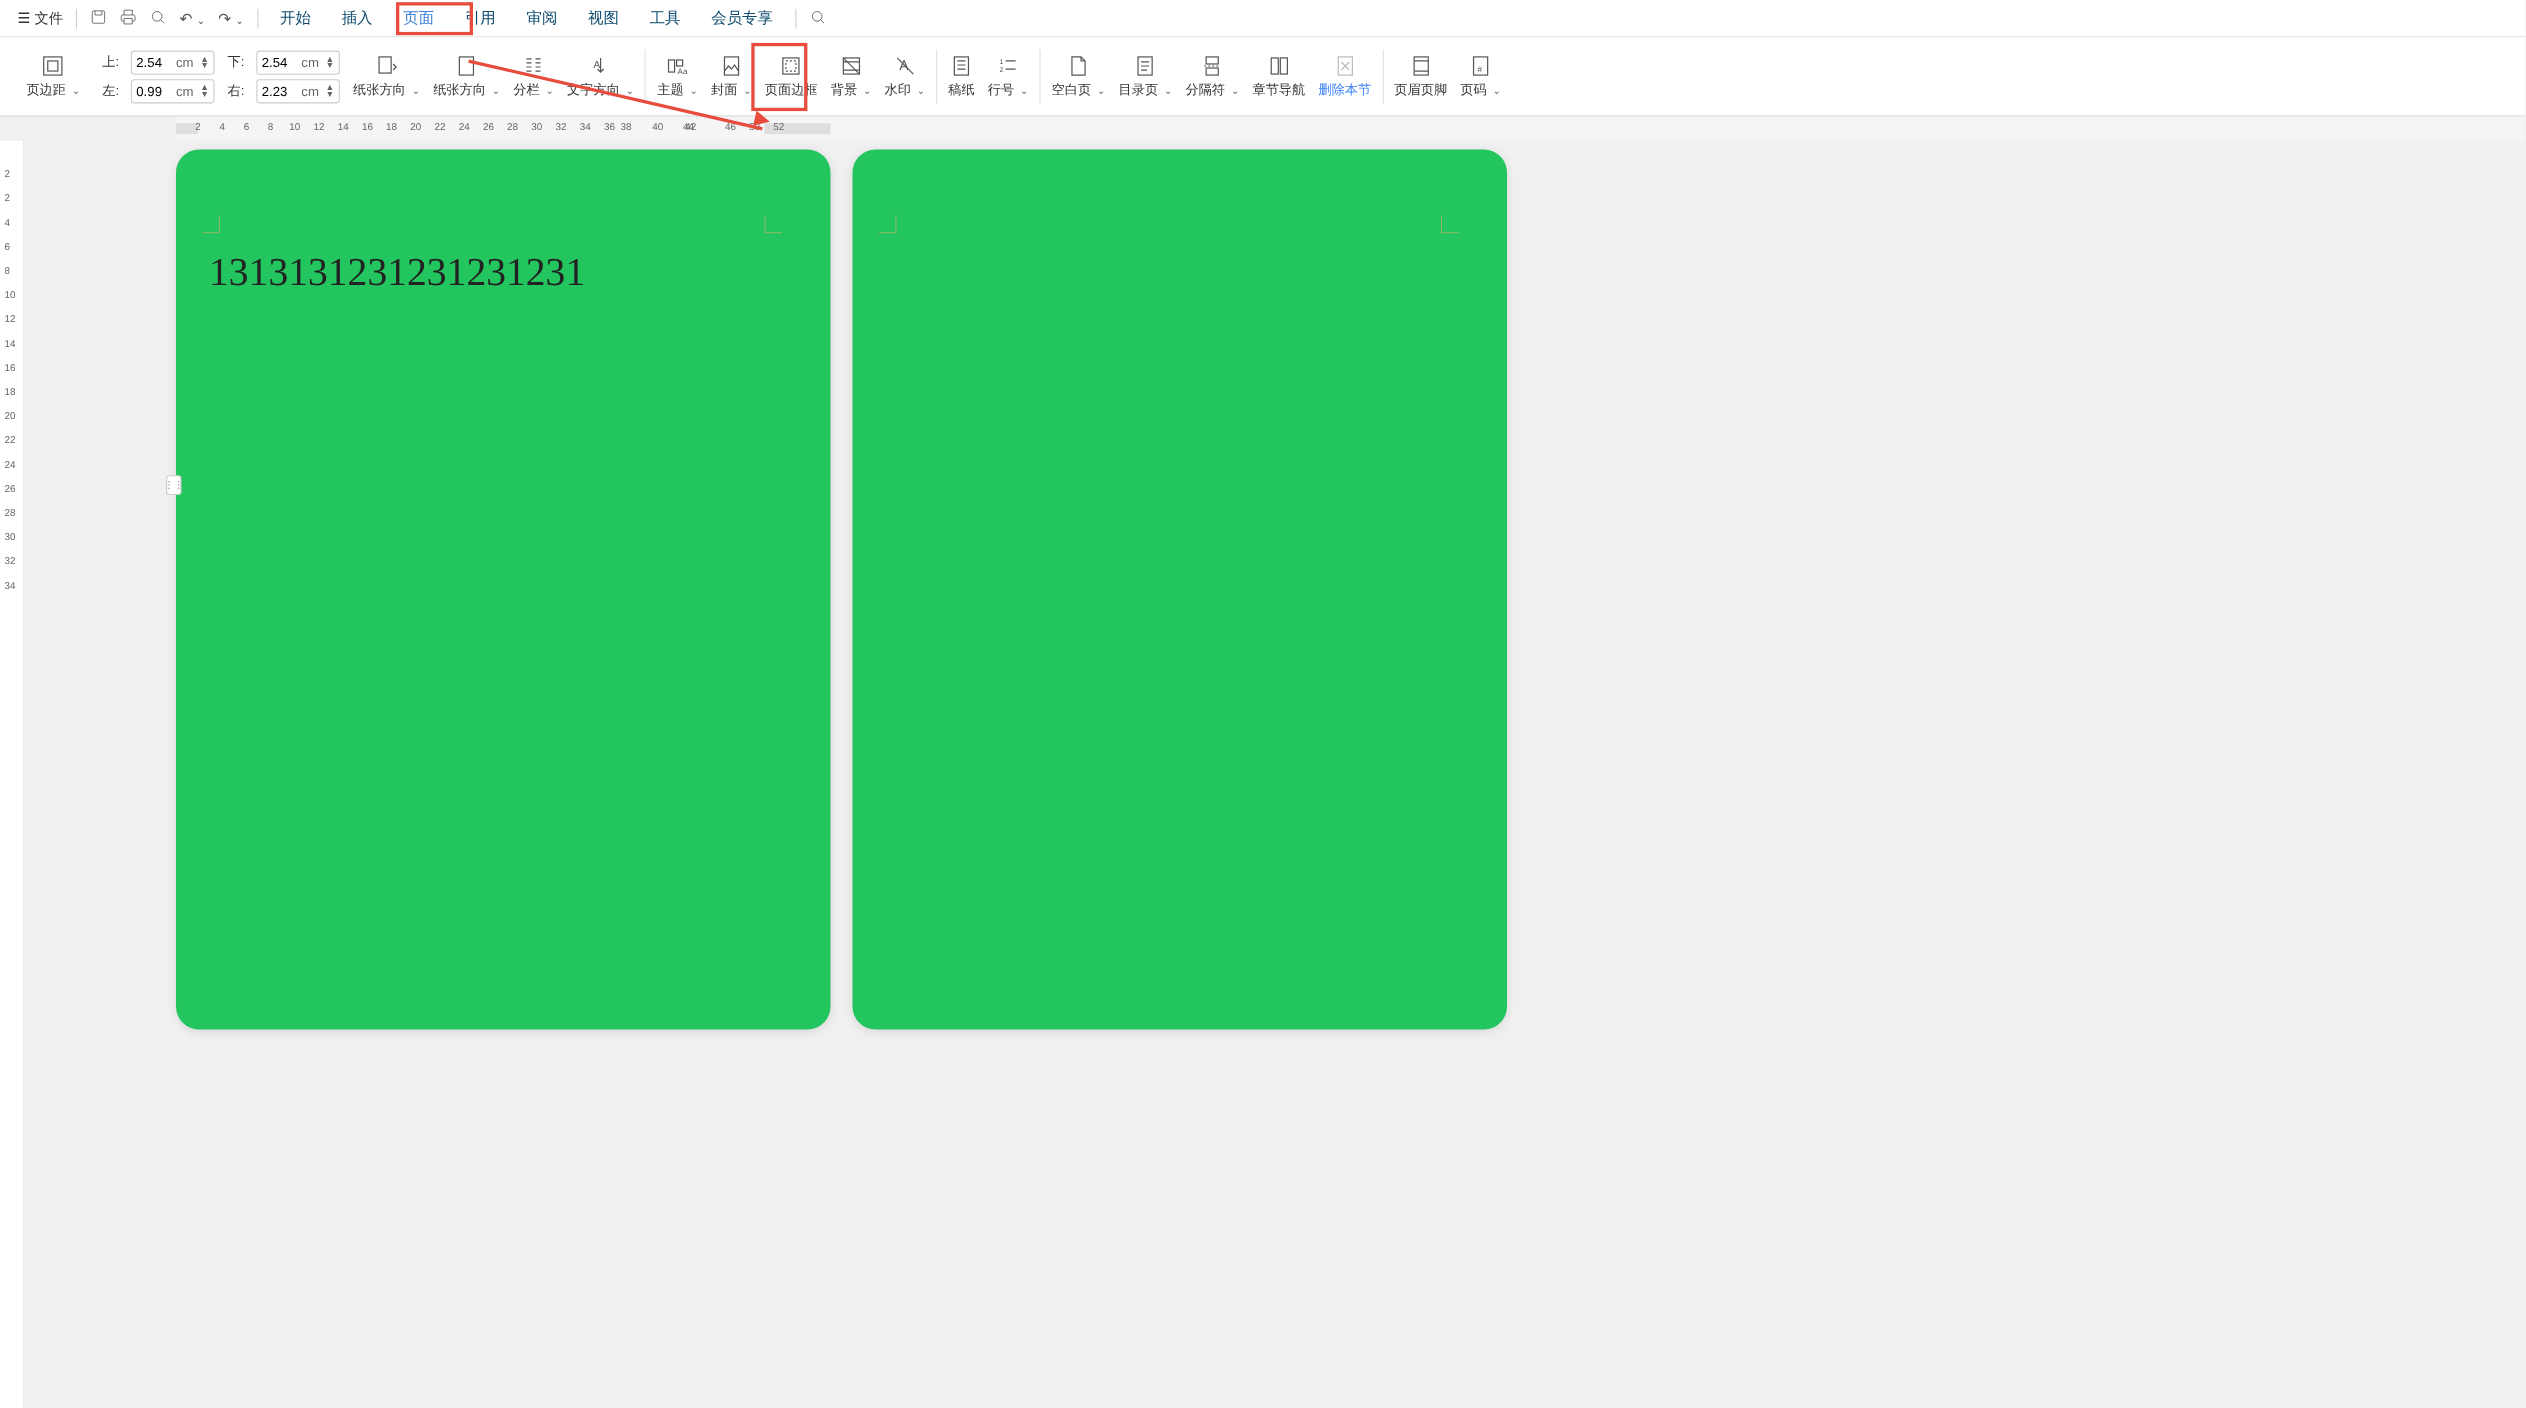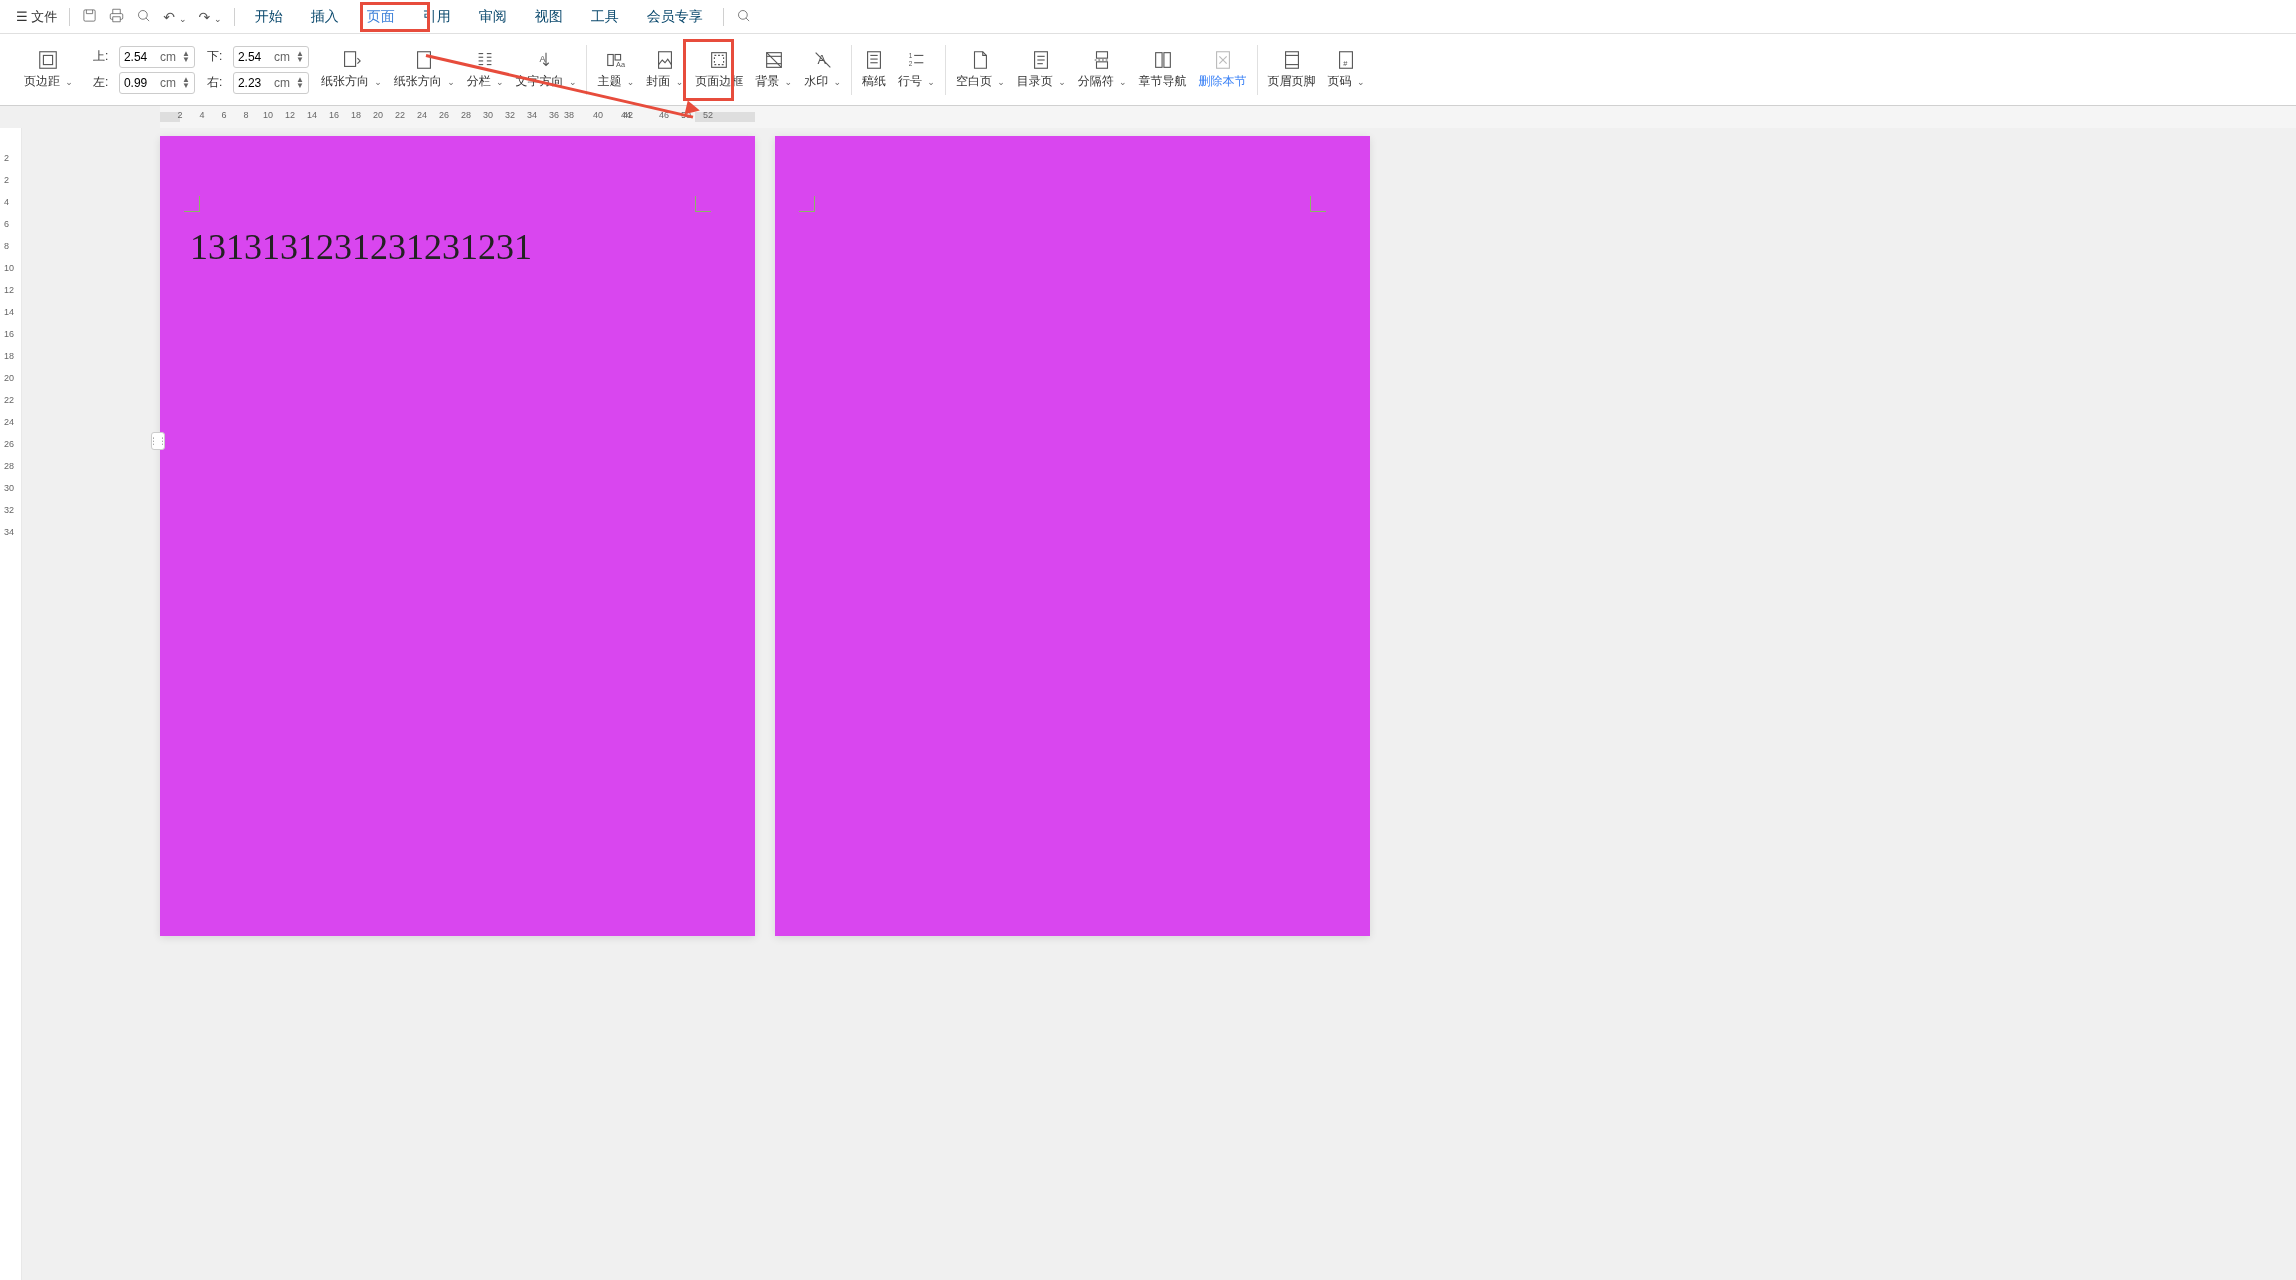--- a/index.html
+++ b/index.html
@@ -202,23 +202,24 @@
       position: absolute;
       top: 30px;
       left: 160px;
       display: flex;
       gap: 20px;
     }
     
     .page {
       width: 595px;
       height: 800px;
-      background: #d946ef;
+      background: #22c55e;
       position: relative;
       box-shadow: 0 2px 8px rgba(0,0,0,0.1);
+      border-radius: 21px;
     }
     
     .page-corner {
       position: absolute;
       width: 16px;
       height: 16px;
     }
     .page-corner.tl { top: 60px; left: 24px; border-bottom: 1px solid #8ab865; border-right: 1px solid #8ab865; }
     .page-corner.tr { top: 60px; right: 44px; border-bottom: 1px solid #8ab865; border-left: 1px solid #8ab865; }
     

